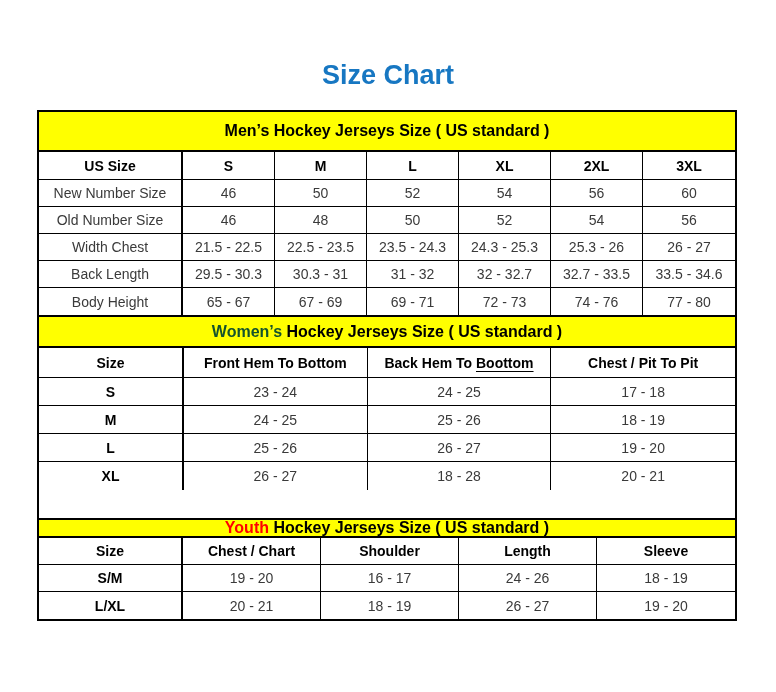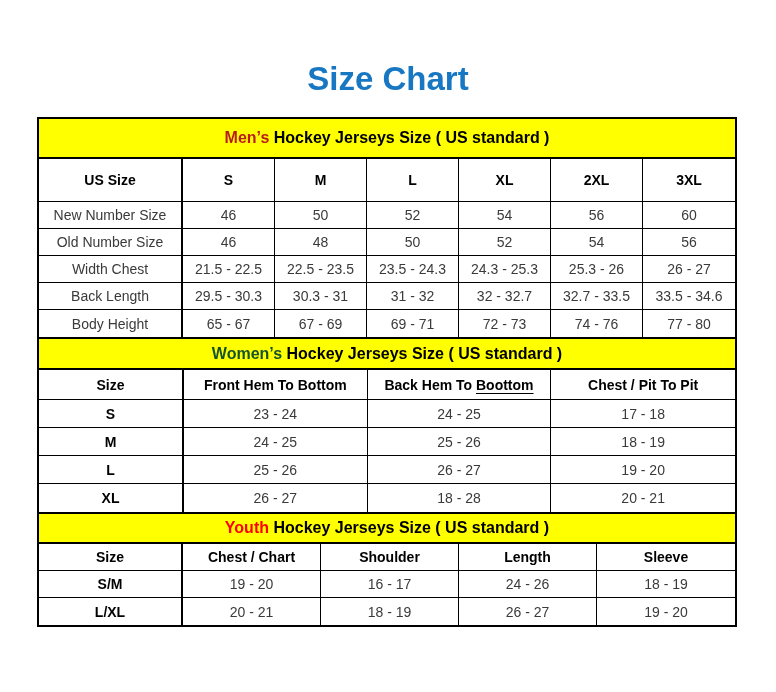--- a/index.html
+++ b/index.html
@@ -3,21 +3,21 @@
 <meta charset="utf-8">
 <style>
   html,body{margin:0;padding:0;}
   body{
     width:776px;height:692px;background:#ffffff;overflow:hidden;
     font-family:"Liberation Sans",sans-serif;
     -webkit-font-smoothing:antialiased;
   }
   .title{
     margin:60px 0 0 0;text-align:center;
-    font-size:33px;font-weight:bold;letter-spacing:0px;
+    font-size:27px;font-weight:bold;letter-spacing:0px;
   }
   .chart{
     width:700px;margin:19px 0 0 37px;
     border:2px solid #000;box-sizing:border-box;
   }
   .band{
     display:flex;align-items:center;justify-content:center;
     font-size:16px;font-weight:bold;color:#000;
     border-bottom:2px solid #000;box-sizing:border-box;
   }
@@ -37,47 +37,47 @@
   }
   .cell:first-child{border-right-width:2px;}
   .cell:last-child{border-right:none;}
   .hcell{font-weight:bold;color:#000;}
   .section-womens .row-label,.section-youth .row-label{font-weight:bold;color:#000;}
   .section-mens .cell{font-size:14px;}
   .section-womens .cell,.section-youth .cell{font-size:14px;}
   .section-mens .hcell,.section-womens .hcell,.section-youth .hcell{font-size:14px;}
   
   .section-mens  .band{height:40px;}
-  .section-mens  .hrow{height:43px;}
+  .section-mens  .hrow{height:28px;}
   .section-mens  .drow{height:27px;}
   .section-womens .band{height:33px;}
   .section-womens .hrow{height:30px;}
   .section-womens .drow{height:28px;}
-  .section-youth .band{height:32px;}
+  .section-youth .band{height:20px;margin-top:28px;}
   .section-youth .hrow{height:27px;}
   .section-youth .drow{height:27px;}
   .wavy{
     text-decoration-line:underline;
     text-decoration-style:wavy;
     text-decoration-color:#c00000;
     text-decoration-thickness:1px;
     text-underline-offset:3px;
     text-decoration-skip-ink:none;
     text-decoration:underline;
   }
 </style>
 </head>
 <body>
 
 <h1 class="title" style="color: rgb(23, 119, 194);">Size Chart</h1>
 
 <div class="chart" id="chart-root">
     <div class="section section-mens">
       <div class="band" style="background: rgb(255, 255, 0);">
-        <span style="color: #b91c1c;">Men’s</span>
+        <span style="color: #000000;">Men’s</span>
         <span class="gap"> </span>
         <span>Hockey Jerseys Size ( US standard )</span>
       </div>
       <div class="grid-row hrow">
         <div class="cell hcell">US Size</div>
         <div class="cell hcell">S</div>
         <div class="cell hcell">M</div>
         <div class="cell hcell">L</div>
         <div class="cell hcell">XL</div>
         <div class="cell hcell">2XL</div>

